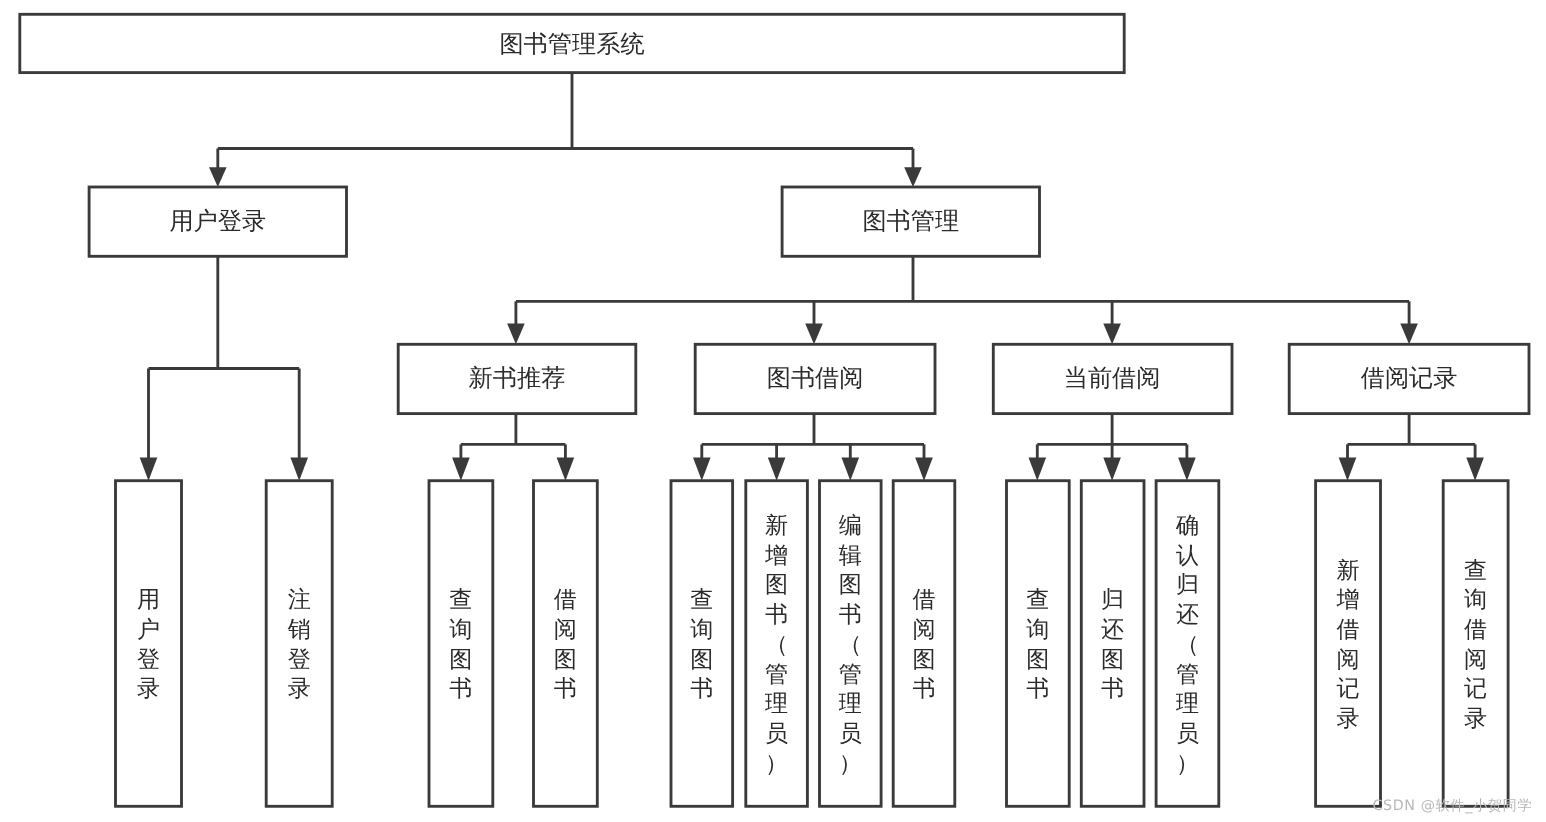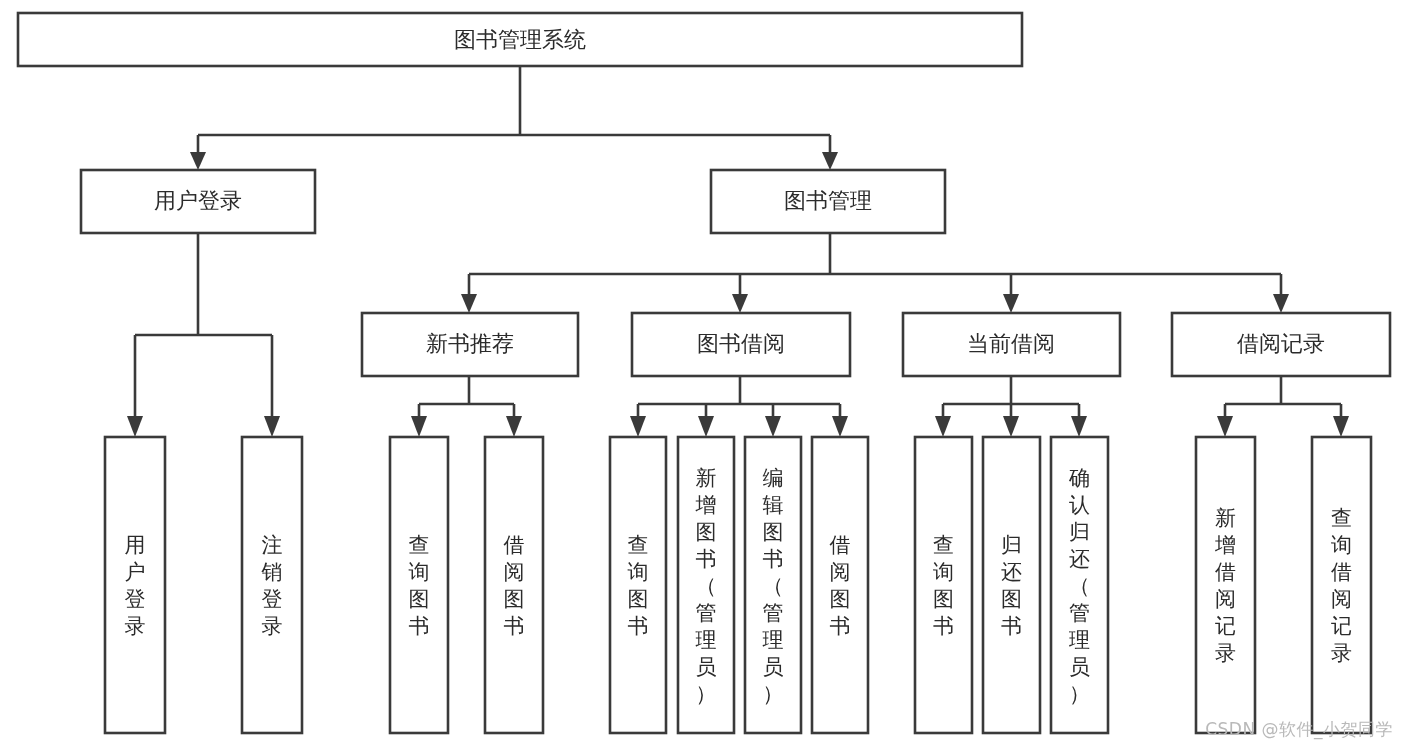--- a/index.html
+++ b/index.html
@@ -52,21 +52,21 @@
     fill: #2b2b2b;
     font-family: "DejaVu Sans", "Liberation Sans", sans-serif;
     font-size: 21px;
     text-anchor: middle;
   }
   .watermark-text {
     position: absolute;
     right: 12px;
     bottom: 6px;
     font-family: "DejaVu Sans", "Liberation Sans", sans-serif;
-    font-size: 17px;
+    font-size: 13px;
     color: #b9b9b9;
     white-space: nowrap;
     letter-spacing: 0.5px;
   }
 </style>
 </head>
 <body>
 
 <div id="diagram-root">
 

